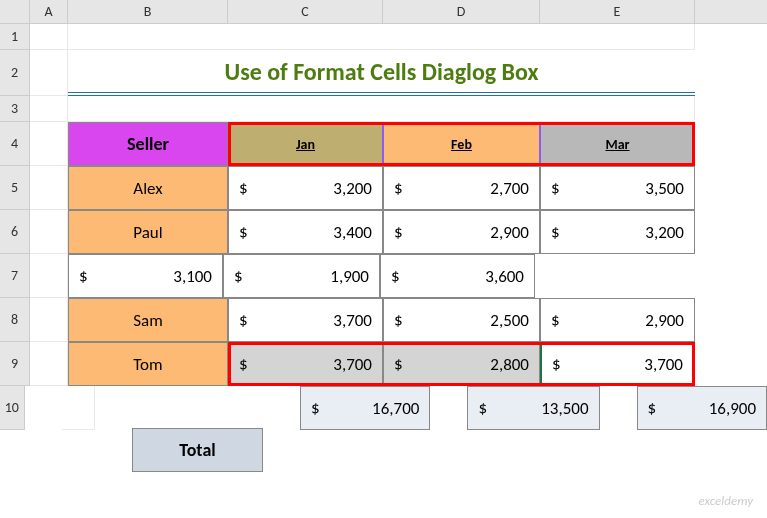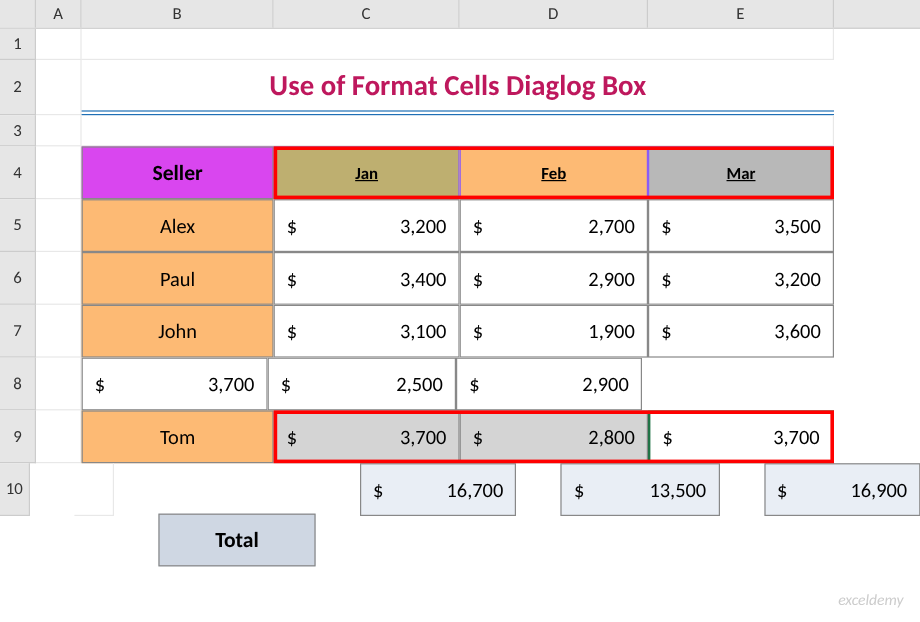--- a/index.html
+++ b/index.html
@@ -68,21 +68,21 @@
     .h-data { height: 44px; }
     .h-summary { height: 44px; gap: 37px; }
     
     .title-cell {
       width: 627px;
       display: flex;
       align-items: center;
       justify-content: center;
       font-size: 24px;
       font-weight: bold;
-      color: #be185d;
+      color: #4d7c0f;
       border-bottom: 4px double #1f6fb5;
     }
     .header-seller {
       background: #d946ef;
       font-size: 18px;
       font-weight: bold;
       display: flex;
       align-items: center;
       justify-content: center;
       border: 1px solid #888;
@@ -224,38 +224,38 @@
       </div>
     <div class="val col-E h-data">
         <span class="cur">$</span>
         <span class="num">3,200</span>
       </div>
   </div>
 
   <div class="row h-data">
     <div class="row-h h-data">7</div>
     <div class="cell col-A h-data"></div>
-    <div class="seller-name col-B h-data">John</div>
     <div class="val col-C h-data">
         <span class="cur">$</span>
         <span class="num">3,100</span>
       </div>
     <div class="val col-D h-data">
         <span class="cur">$</span>
         <span class="num">1,900</span>
       </div>
     <div class="val col-E h-data">
         <span class="cur">$</span>
         <span class="num">3,600</span>
       </div>
   </div>
 
   <div class="row h-data">
     <div class="row-h h-data">8</div>
     <div class="cell col-A h-data"></div>
+    <div class="seller-name col-B h-data">Sam</div>
     <div class="val col-C h-data">
         <span class="cur">$</span>
         <span class="num">3,700</span>
       </div>
     <div class="val col-D h-data">
         <span class="cur">$</span>
         <span class="num">2,500</span>
       </div>
     <div class="val col-E h-data">
         <span class="cur">$</span>

